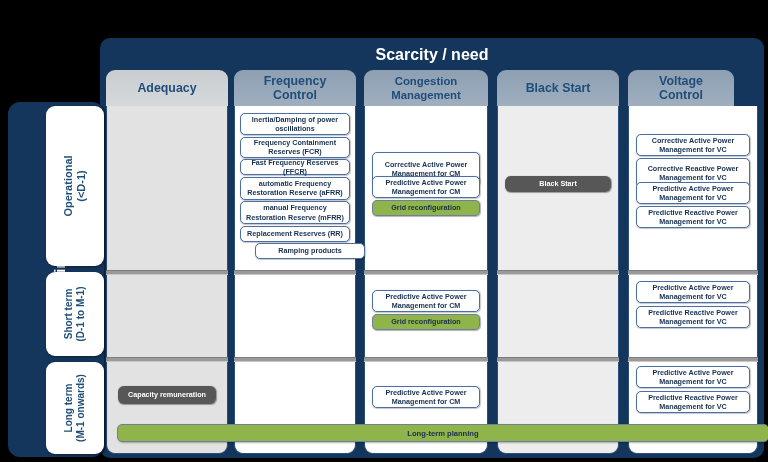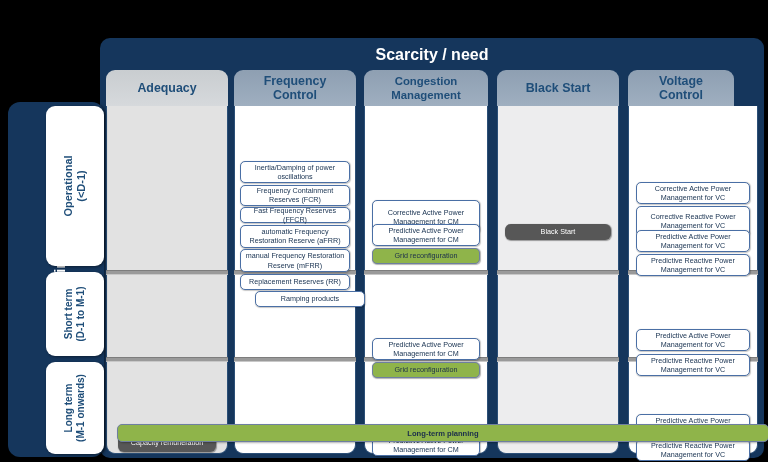--- a/index.html
+++ b/index.html
@@ -79,23 +79,22 @@
 
   
   .rowsep{position:absolute;height:3px;background:#9a9a9a;
           border-top:1px solid #7d7d7d;border-bottom:1px solid #c8c8c8;}
 
   
   .chip{
     position:absolute;box-sizing:border-box;
     display:flex;align-items:center;justify-content:center;
     text-align:center;border-radius:5px;
-    font-size:7.2px;line-height:9.4px;font-weight:normal;
+    font-size:7.2px;line-height:9.4px;font-weight:bold;
     padding:1px 3px;
-    margin-top:48px;
   }
   .chip.white{background:#fff;border:1.1px solid #4A6FA5;color:#16304f;
               box-shadow:0.5px 0.5px 1px rgba(0,0,0,.22);}
   .chip.green{background:#8FB44A;border:1.1px solid #6E7FA0;color:#1B2E4B;
               box-shadow:0.5px 0.5px 1px rgba(0,0,0,.3);}
   .chip.gray{background:#575757;border:none;color:#fff;border-radius:6px;
              box-shadow:0.5px 0.5px 1px rgba(0,0,0,.35);}
 
   .banner{
     position:absolute;box-sizing:border-box;

